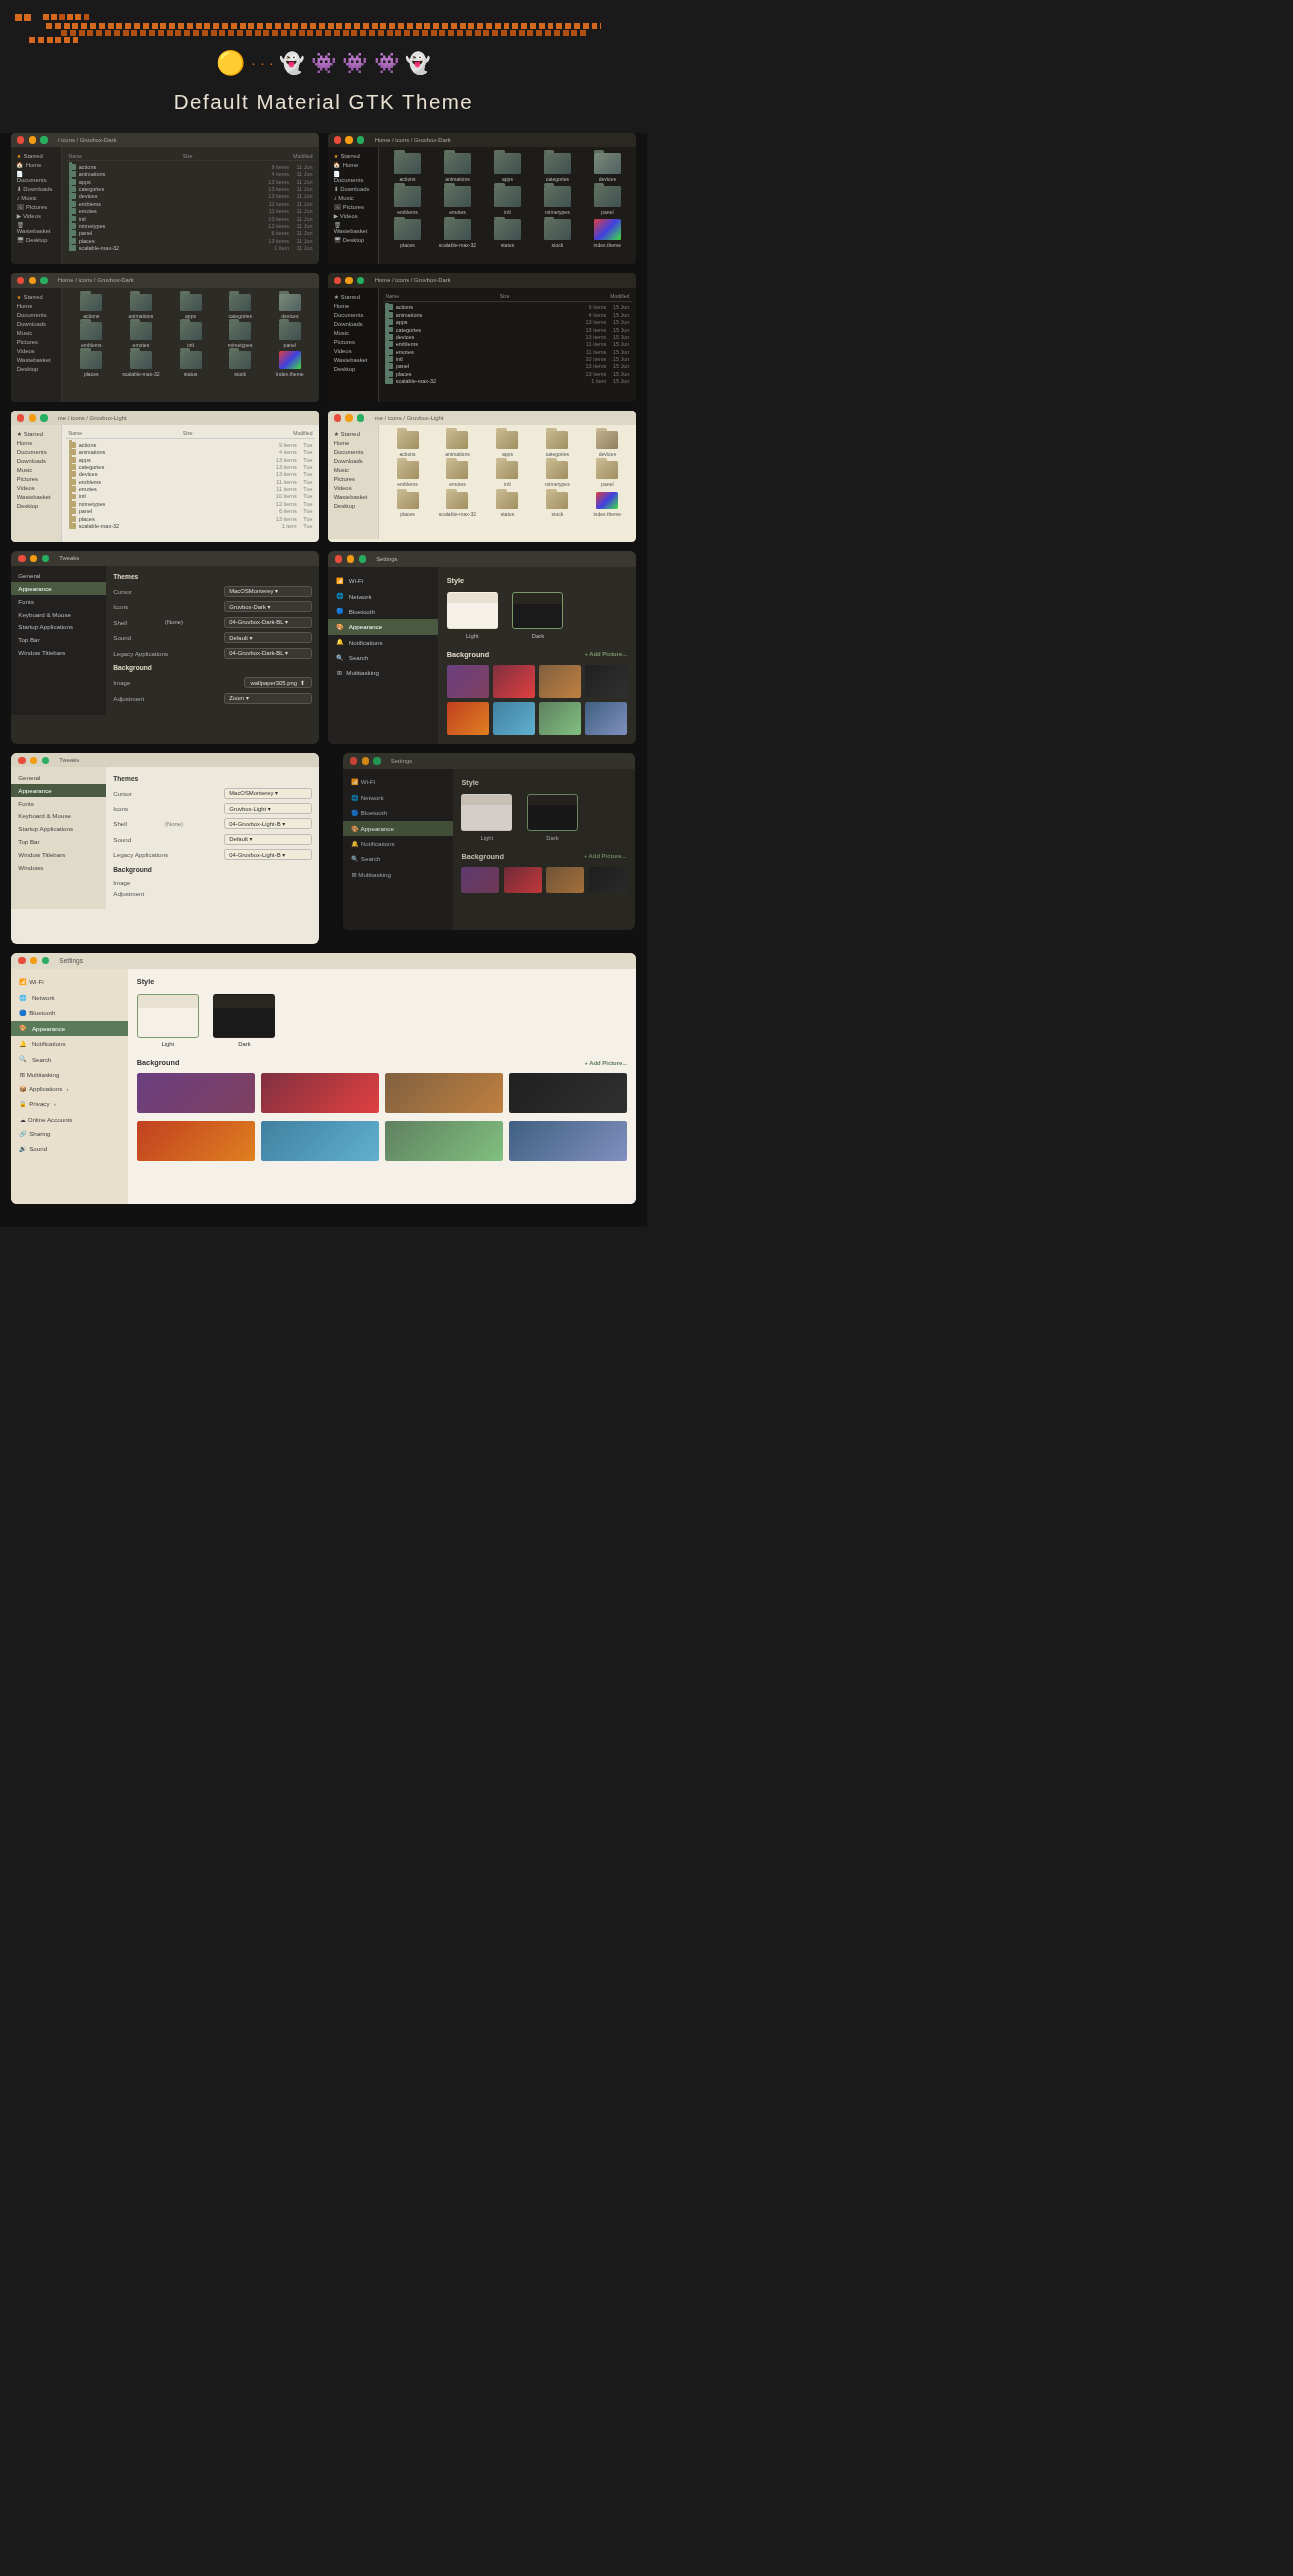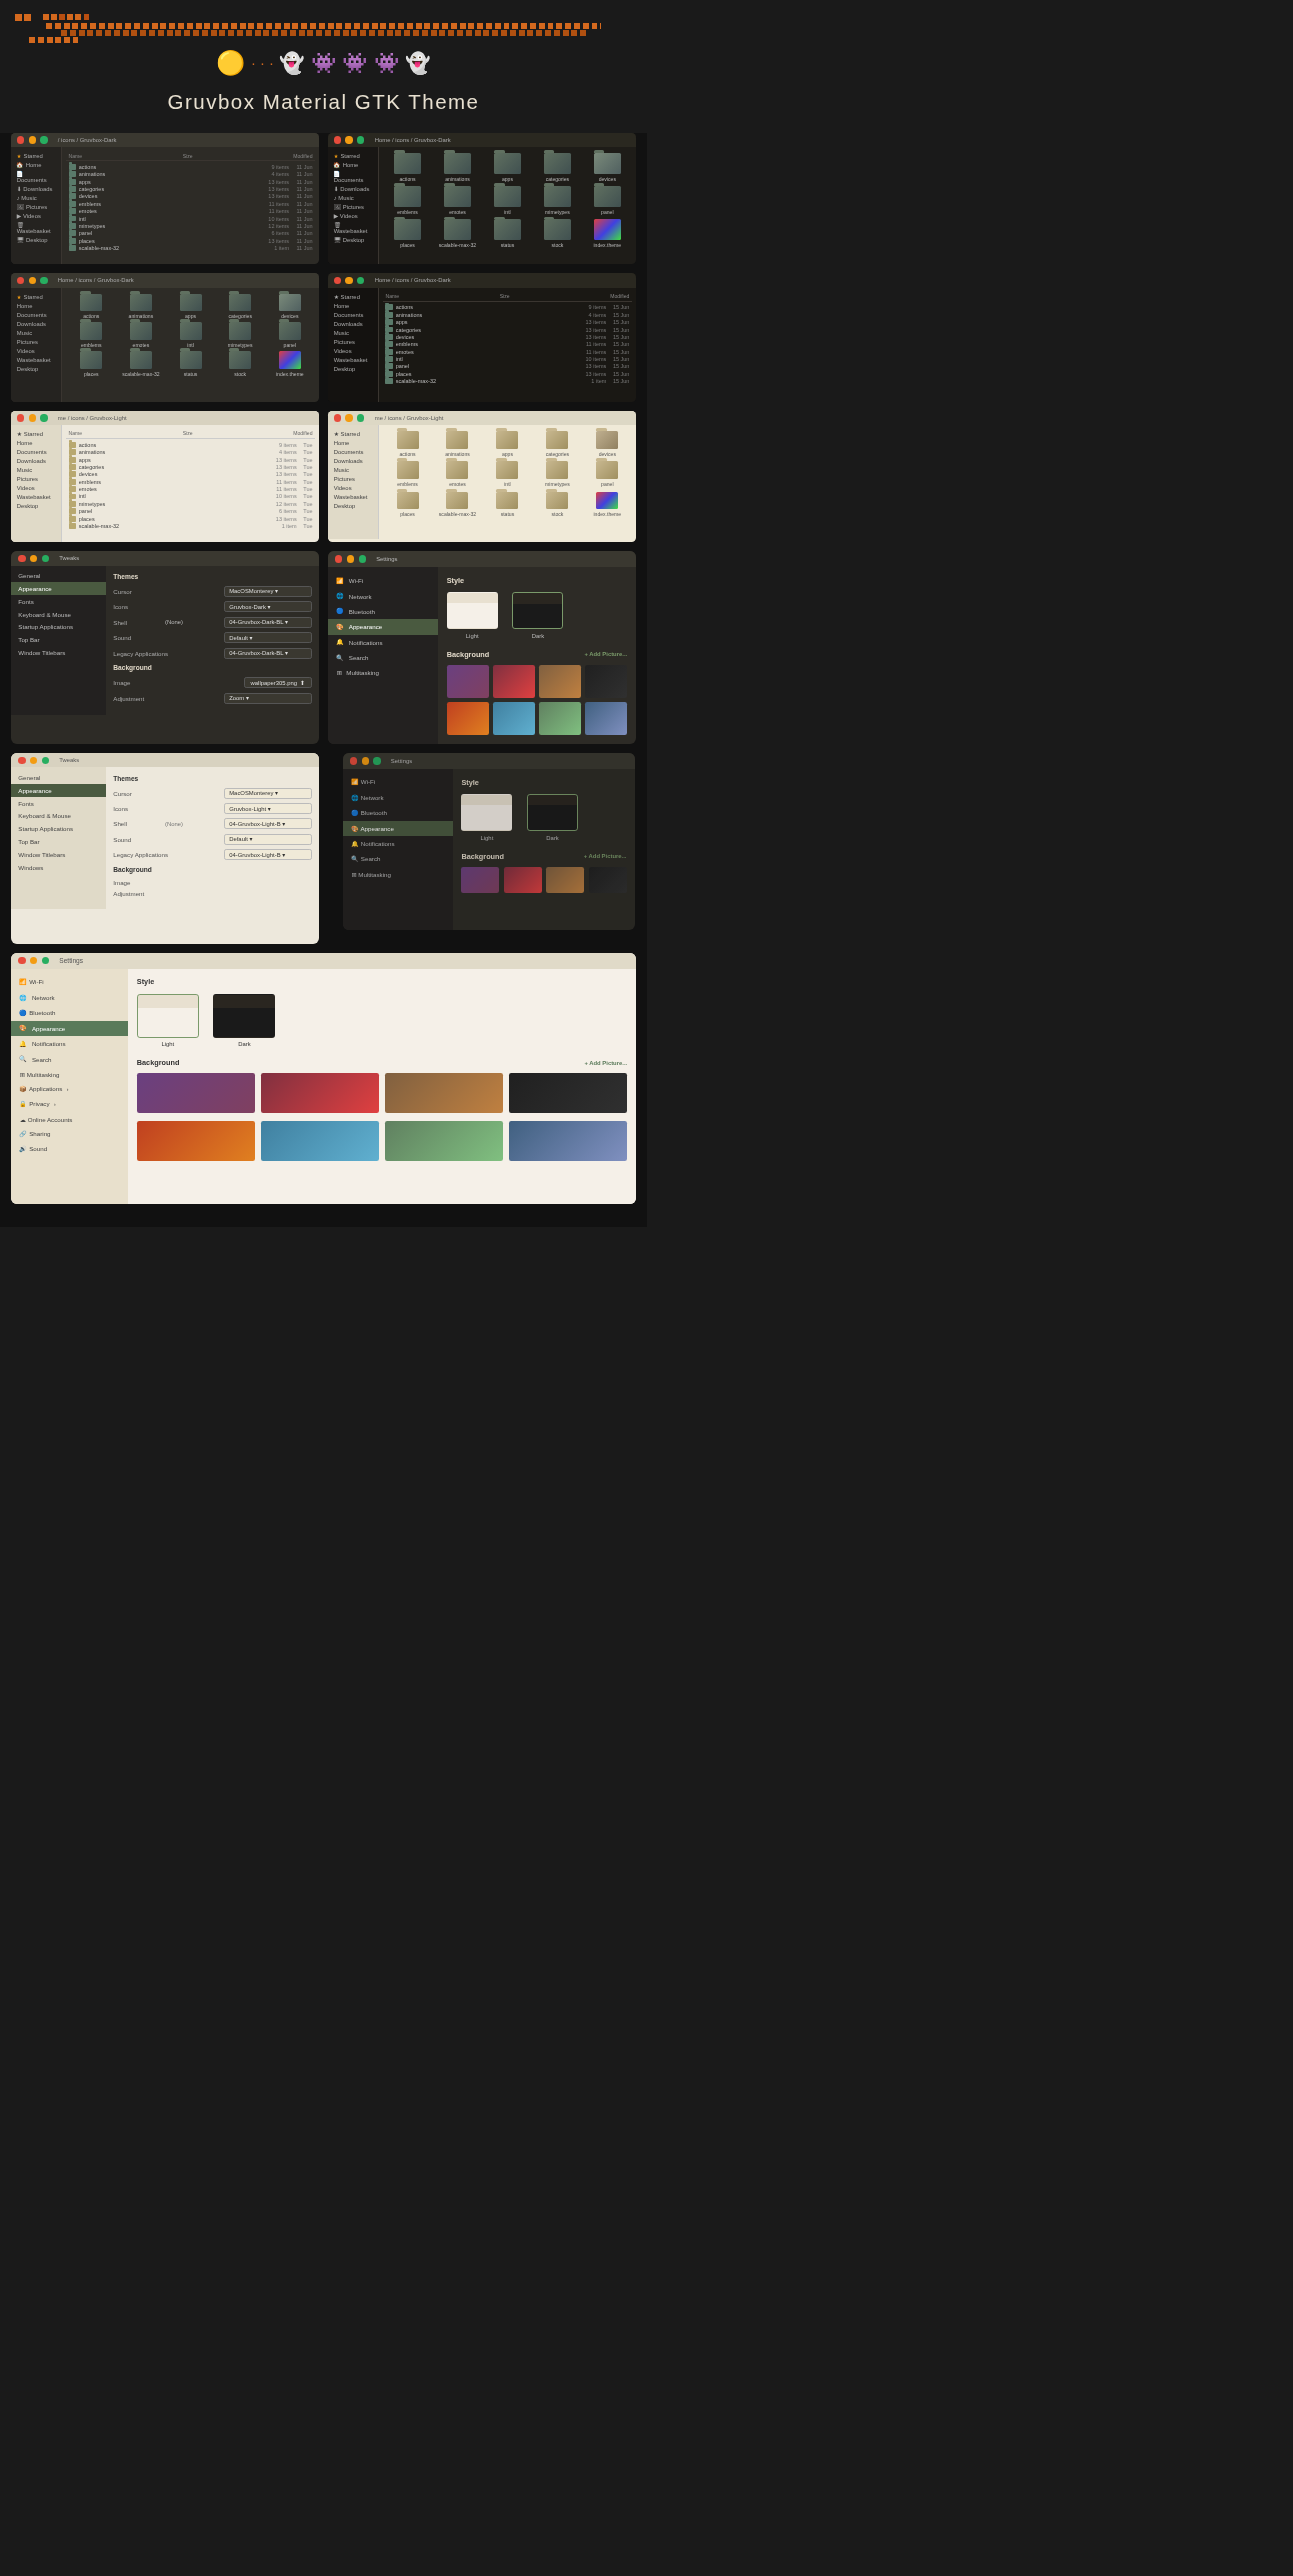--- a/index.html
+++ b/index.html
@@ -387,21 +387,21 @@
     <div class="pacman-row">
       <span style="font-size:23.5px;">🟡</span>
       <span style="color:#d4691e; font-size:14.7px;">· · ·</span>
       <span style="font-size:20.5px;">👻</span>
       <span style="font-size:20.5px;">👾</span>
       <span style="font-size:20.5px;">👾</span>
       <span style="font-size:20.5px;">👾</span>
       <span style="font-size:20.5px;">👻</span>
     </div>
 
-    <div class="title-text">Gruvbox Material GTK Theme</div>
+    <div class="title-text">Default Material GTK Theme</div>
   </div>
 
   <div class="section-row">
 
     <div class="fm-window">
       <div class="fm-titlebar">
         <span class="win-btn red"></span>
         <span class="win-btn yellow"></span>
         <span class="win-btn green"></span>
         <span class="fm-nav">/ icons / Gruvbox-Dark</span>

